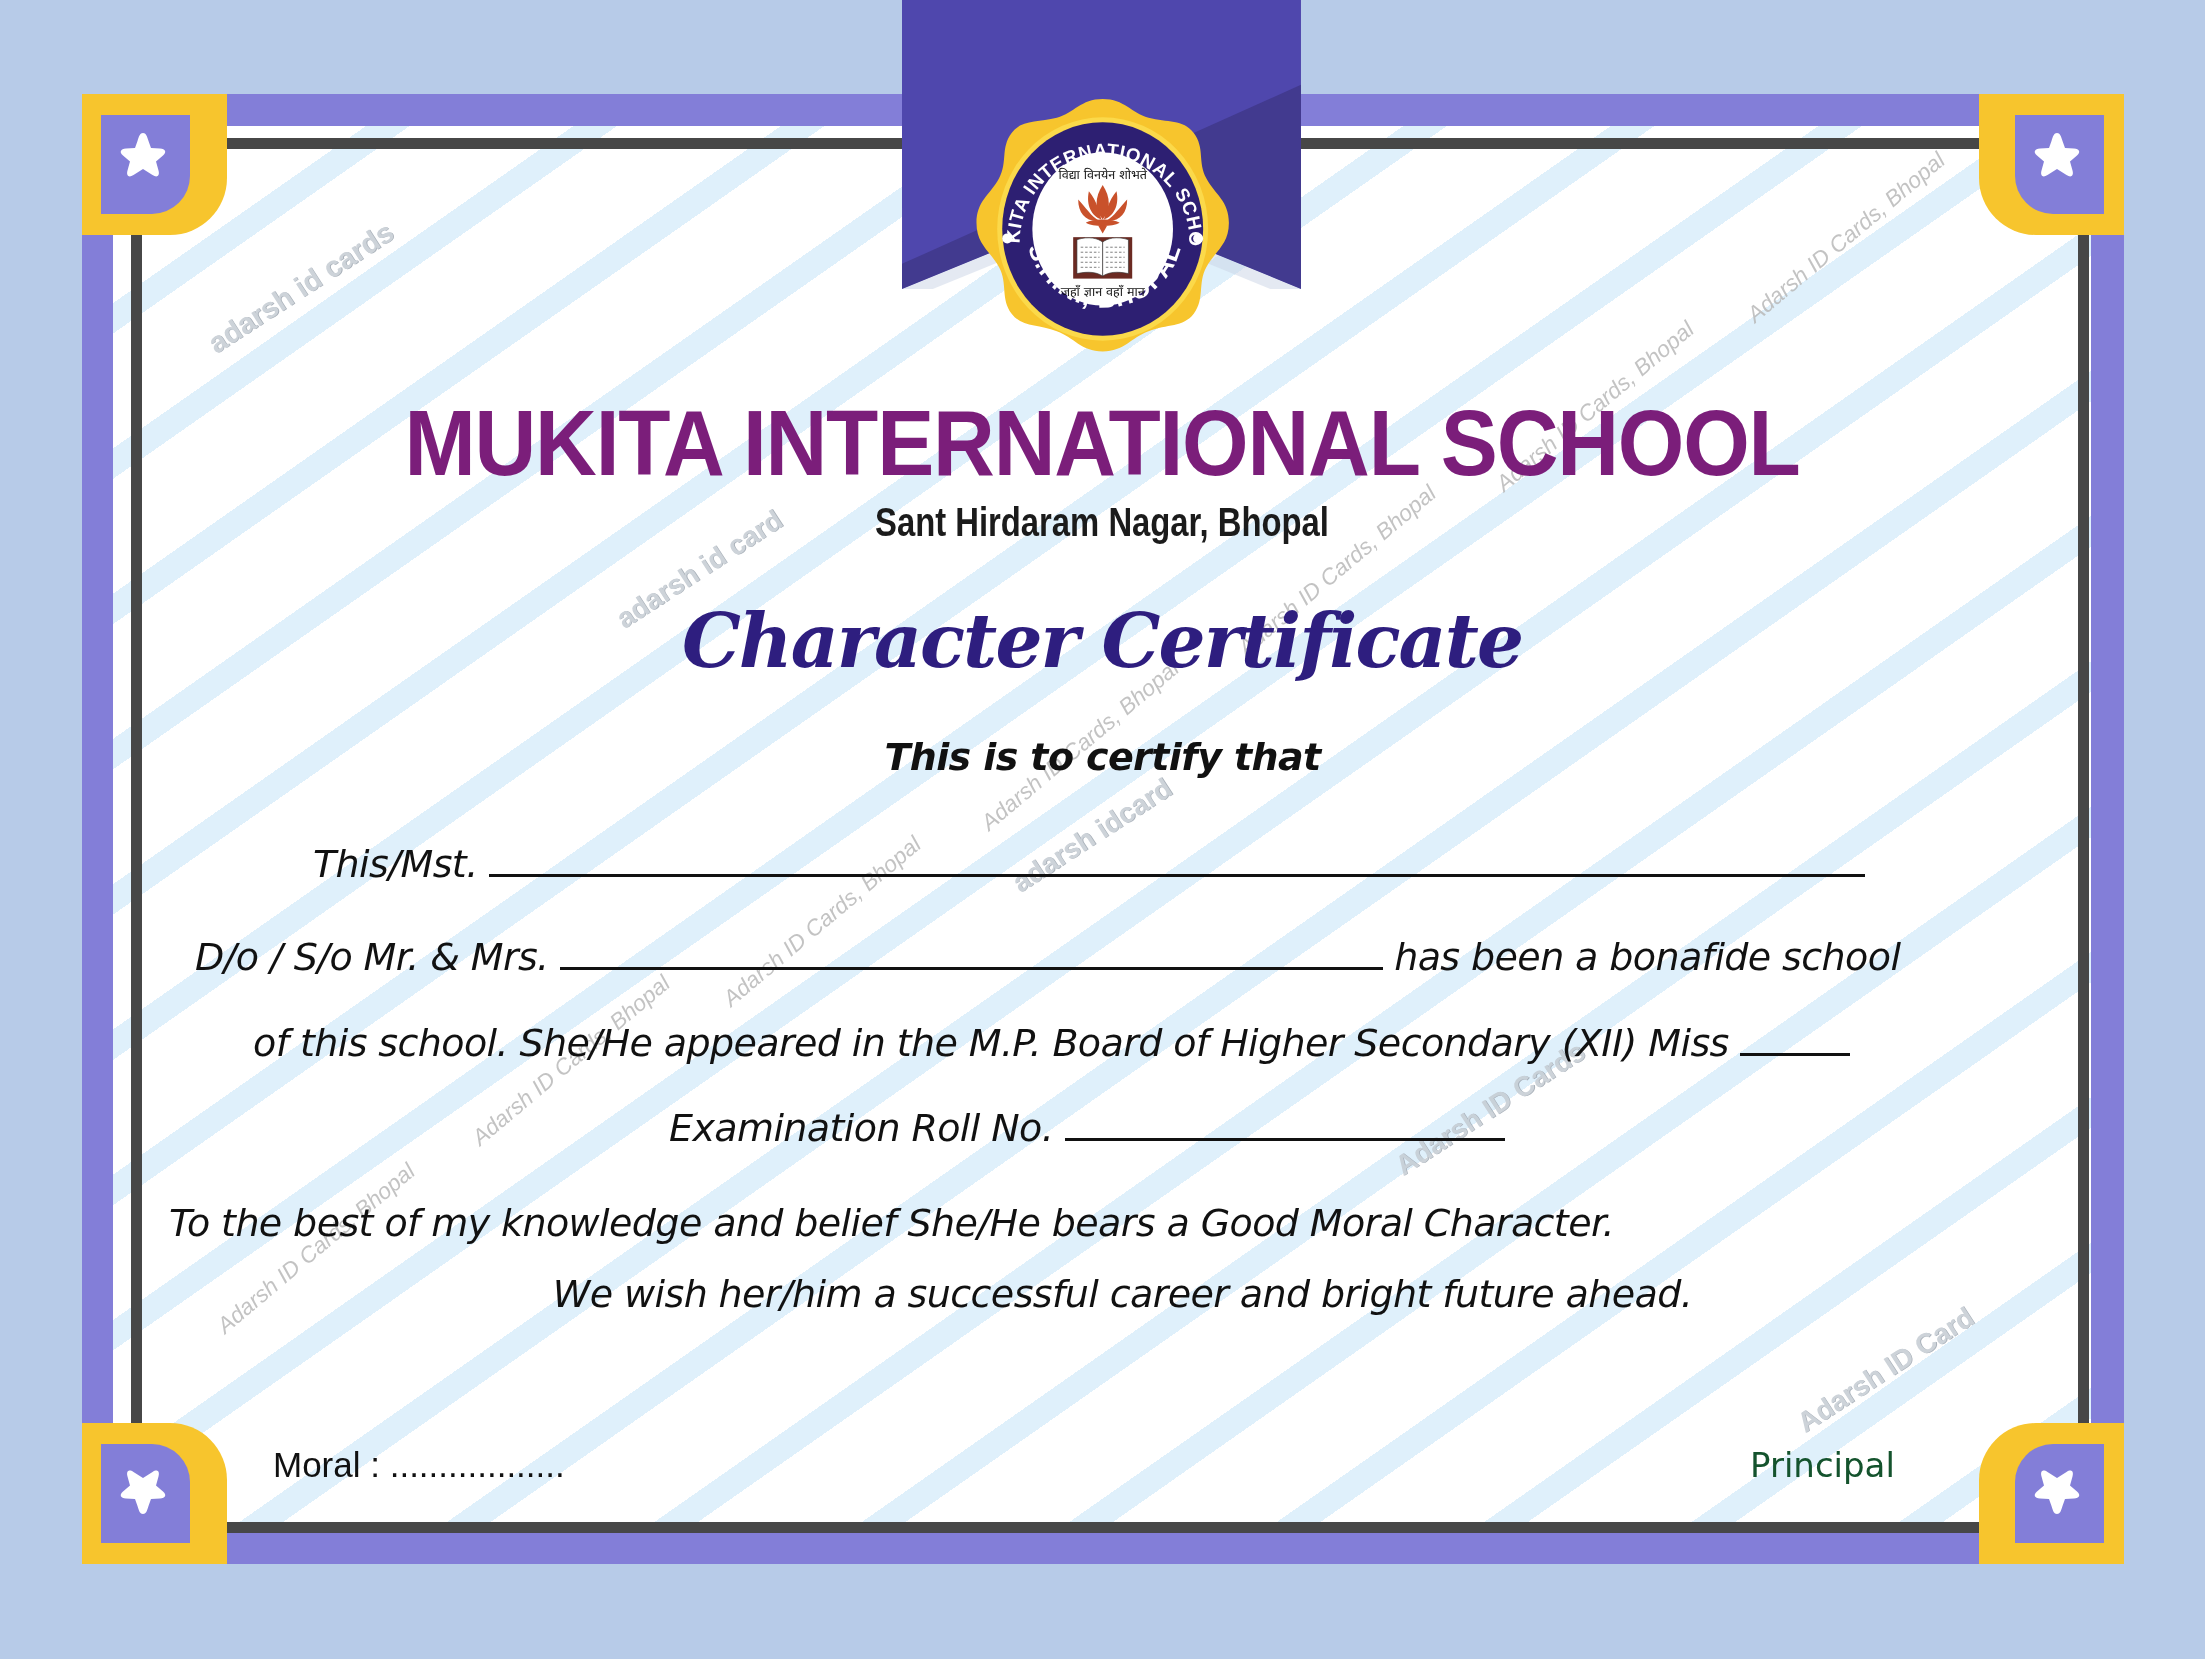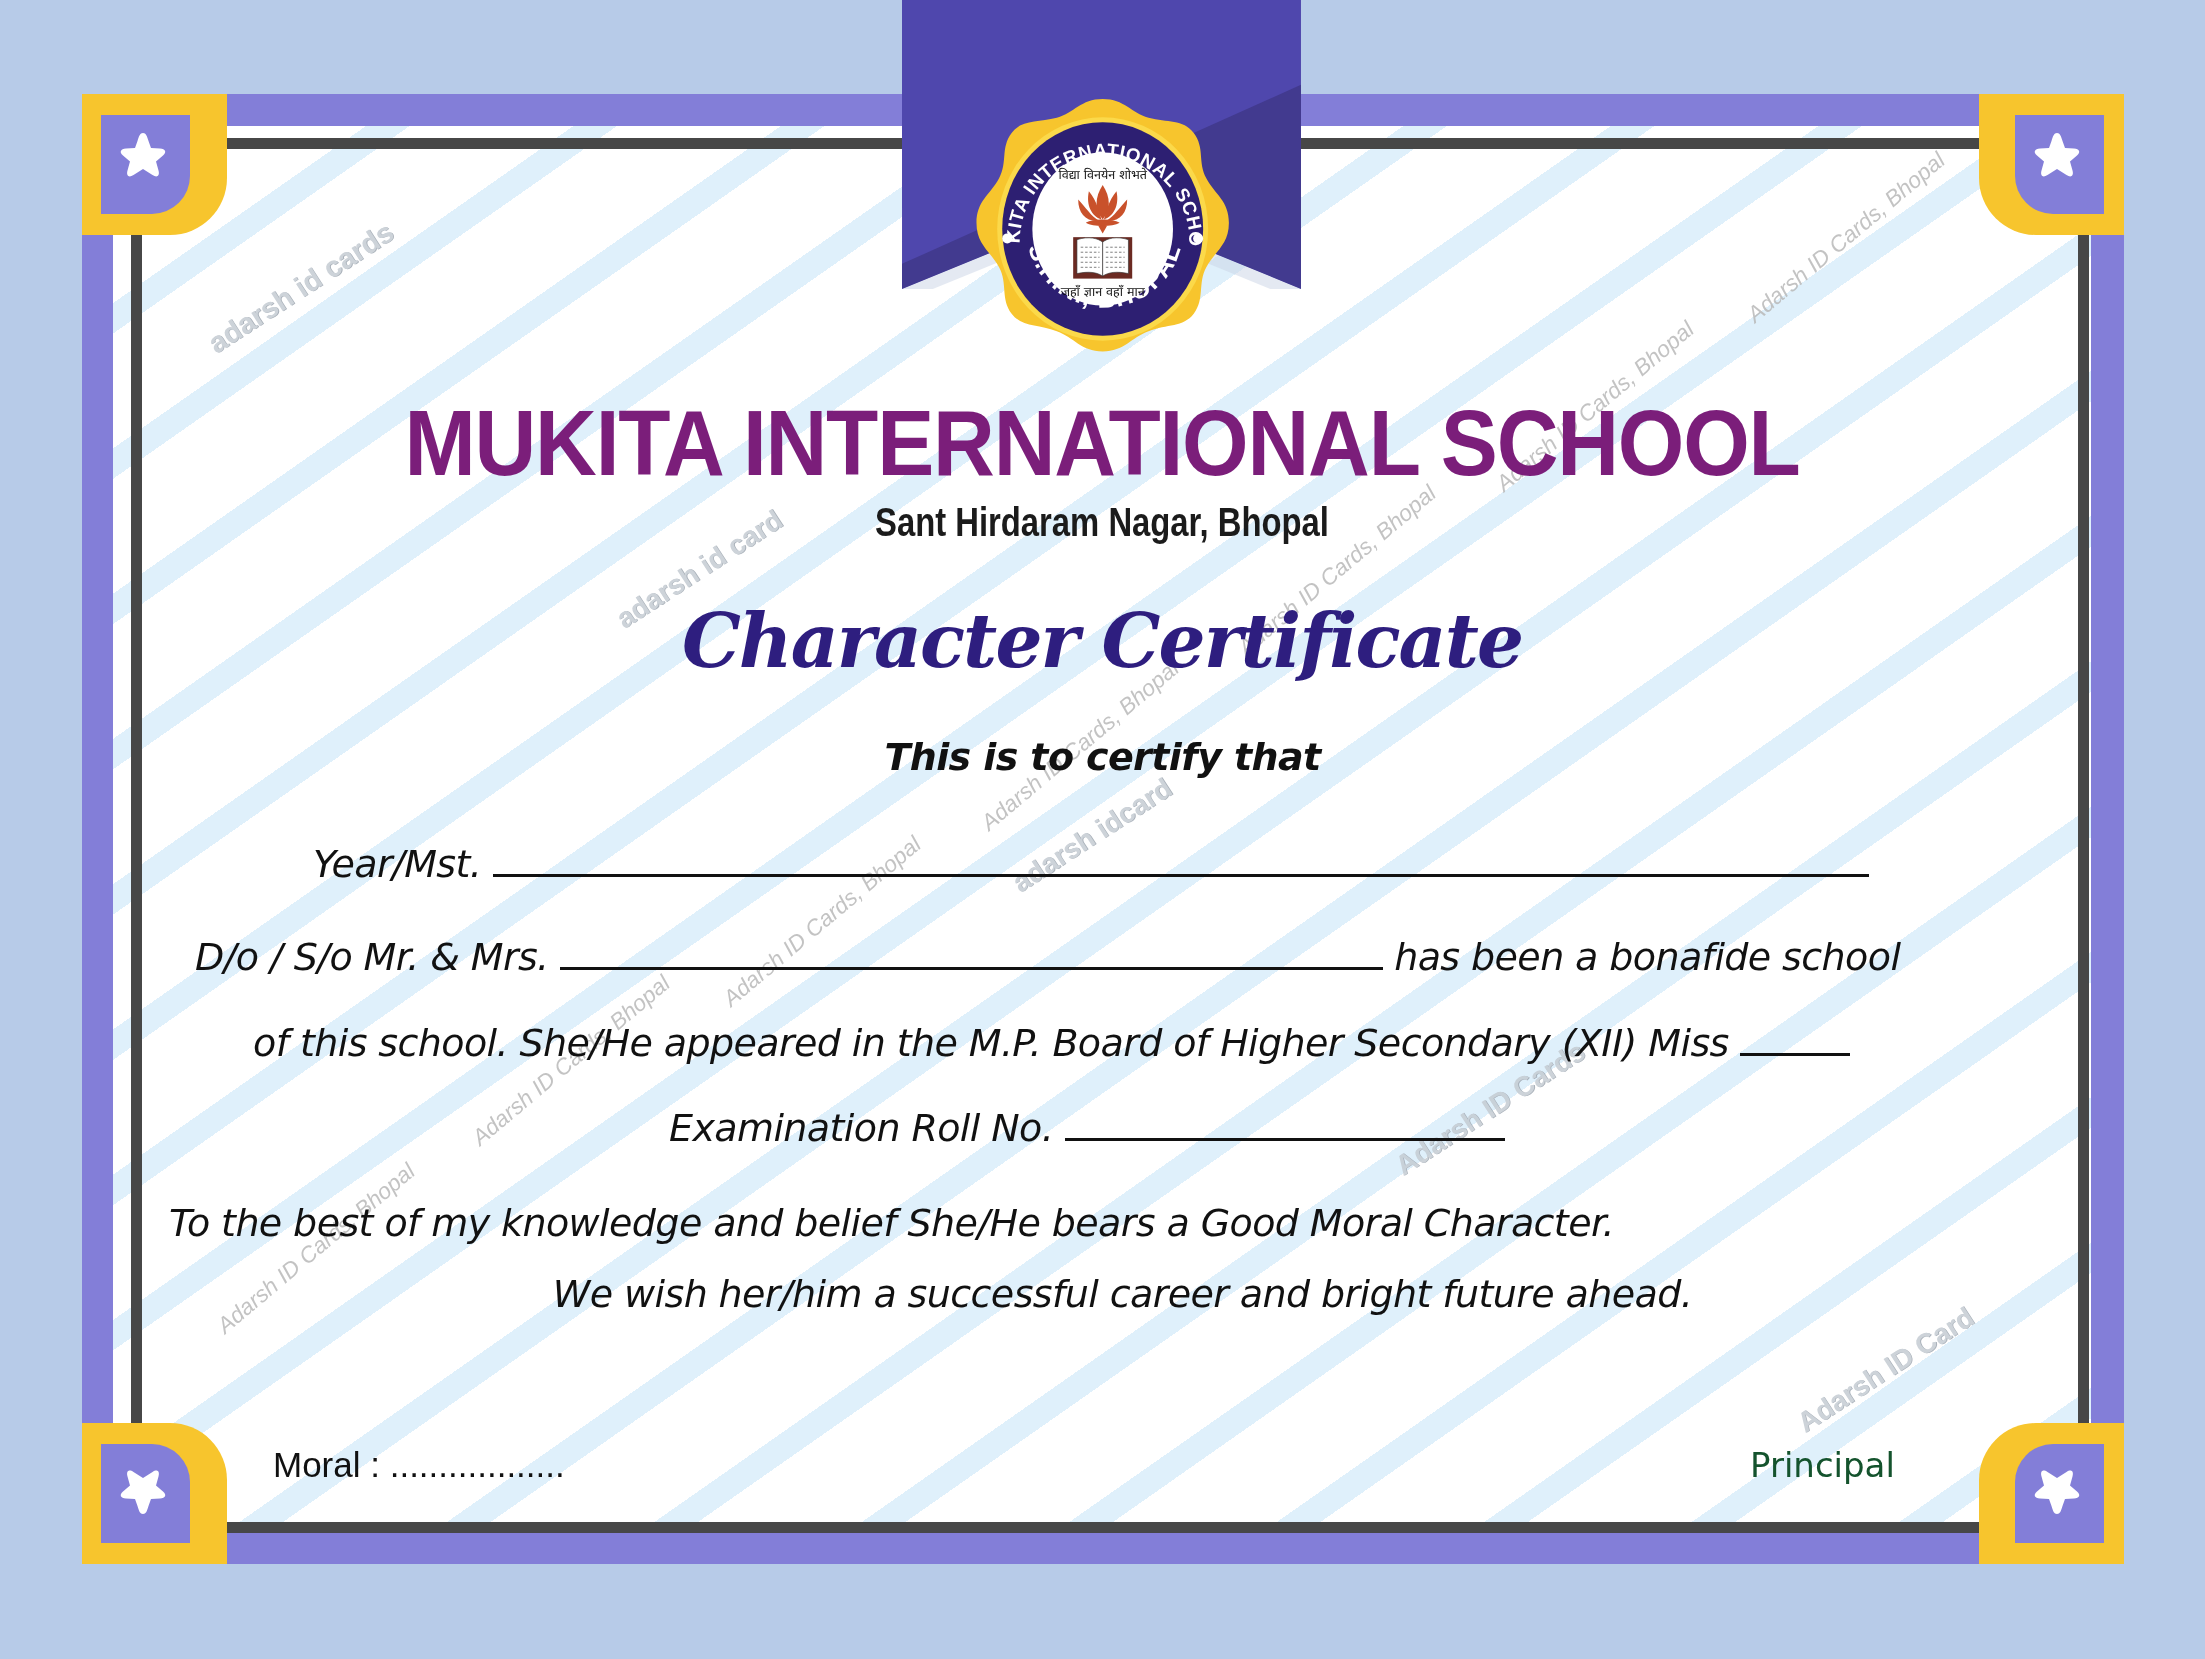--- a/index.html
+++ b/index.html
@@ -150,21 +150,21 @@
   </svg>
 </div>
 
 <div class="center-text" id="school-name">MUKITA INTERNATIONAL SCHOOL</div>
 <div class="center-text" id="school-address">Sant Hirdaram Nagar,  Bhopal</div>
 <div class="center-text" id="cert-title">Character Certificate</div>
 
 <div class="body-line" id="line-certify">This is to certify that</div>
 
 <div class="body-line" id="line-name">
-  <span>Year/Mst.</span><span class="blank" style="width:1376px;"></span>
+  <span>This/Mst.</span><span class="blank" style="width:1376px;"></span>
 </div>
 
 <div class="body-line" id="line-parents">
   <span>D/o / S/o Mr. &amp; Mrs.</span><span class="blank" style="width:823px;"></span><span>has been a bonafide school</span>
 </div>
 
 <div class="body-line" id="line-school">
   <span>of this school. She/He appeared in the M.P. Board of Higher Secondary (XII) Miss</span><span class="blank" style="width:110px;"></span>
 </div>
 

